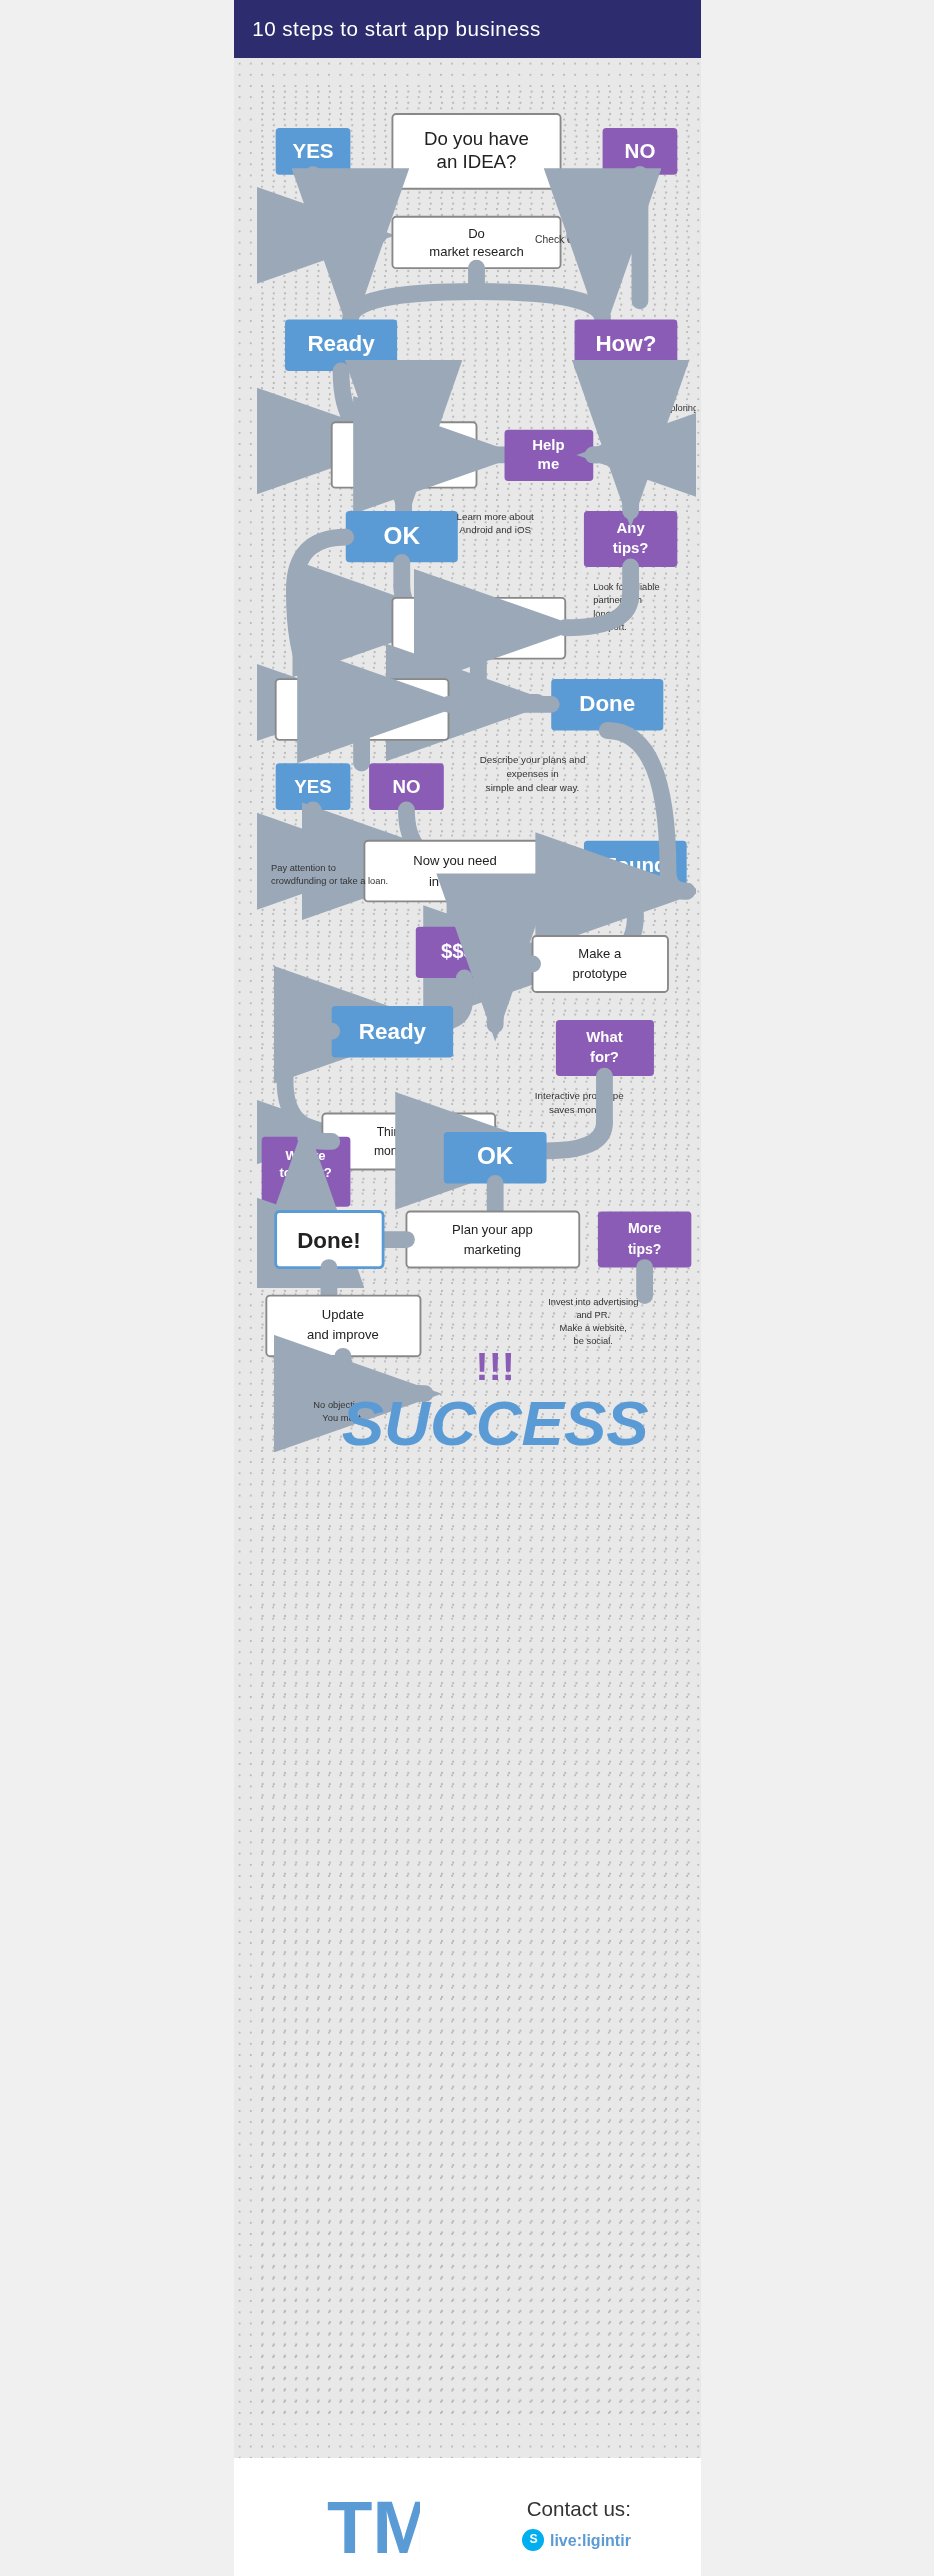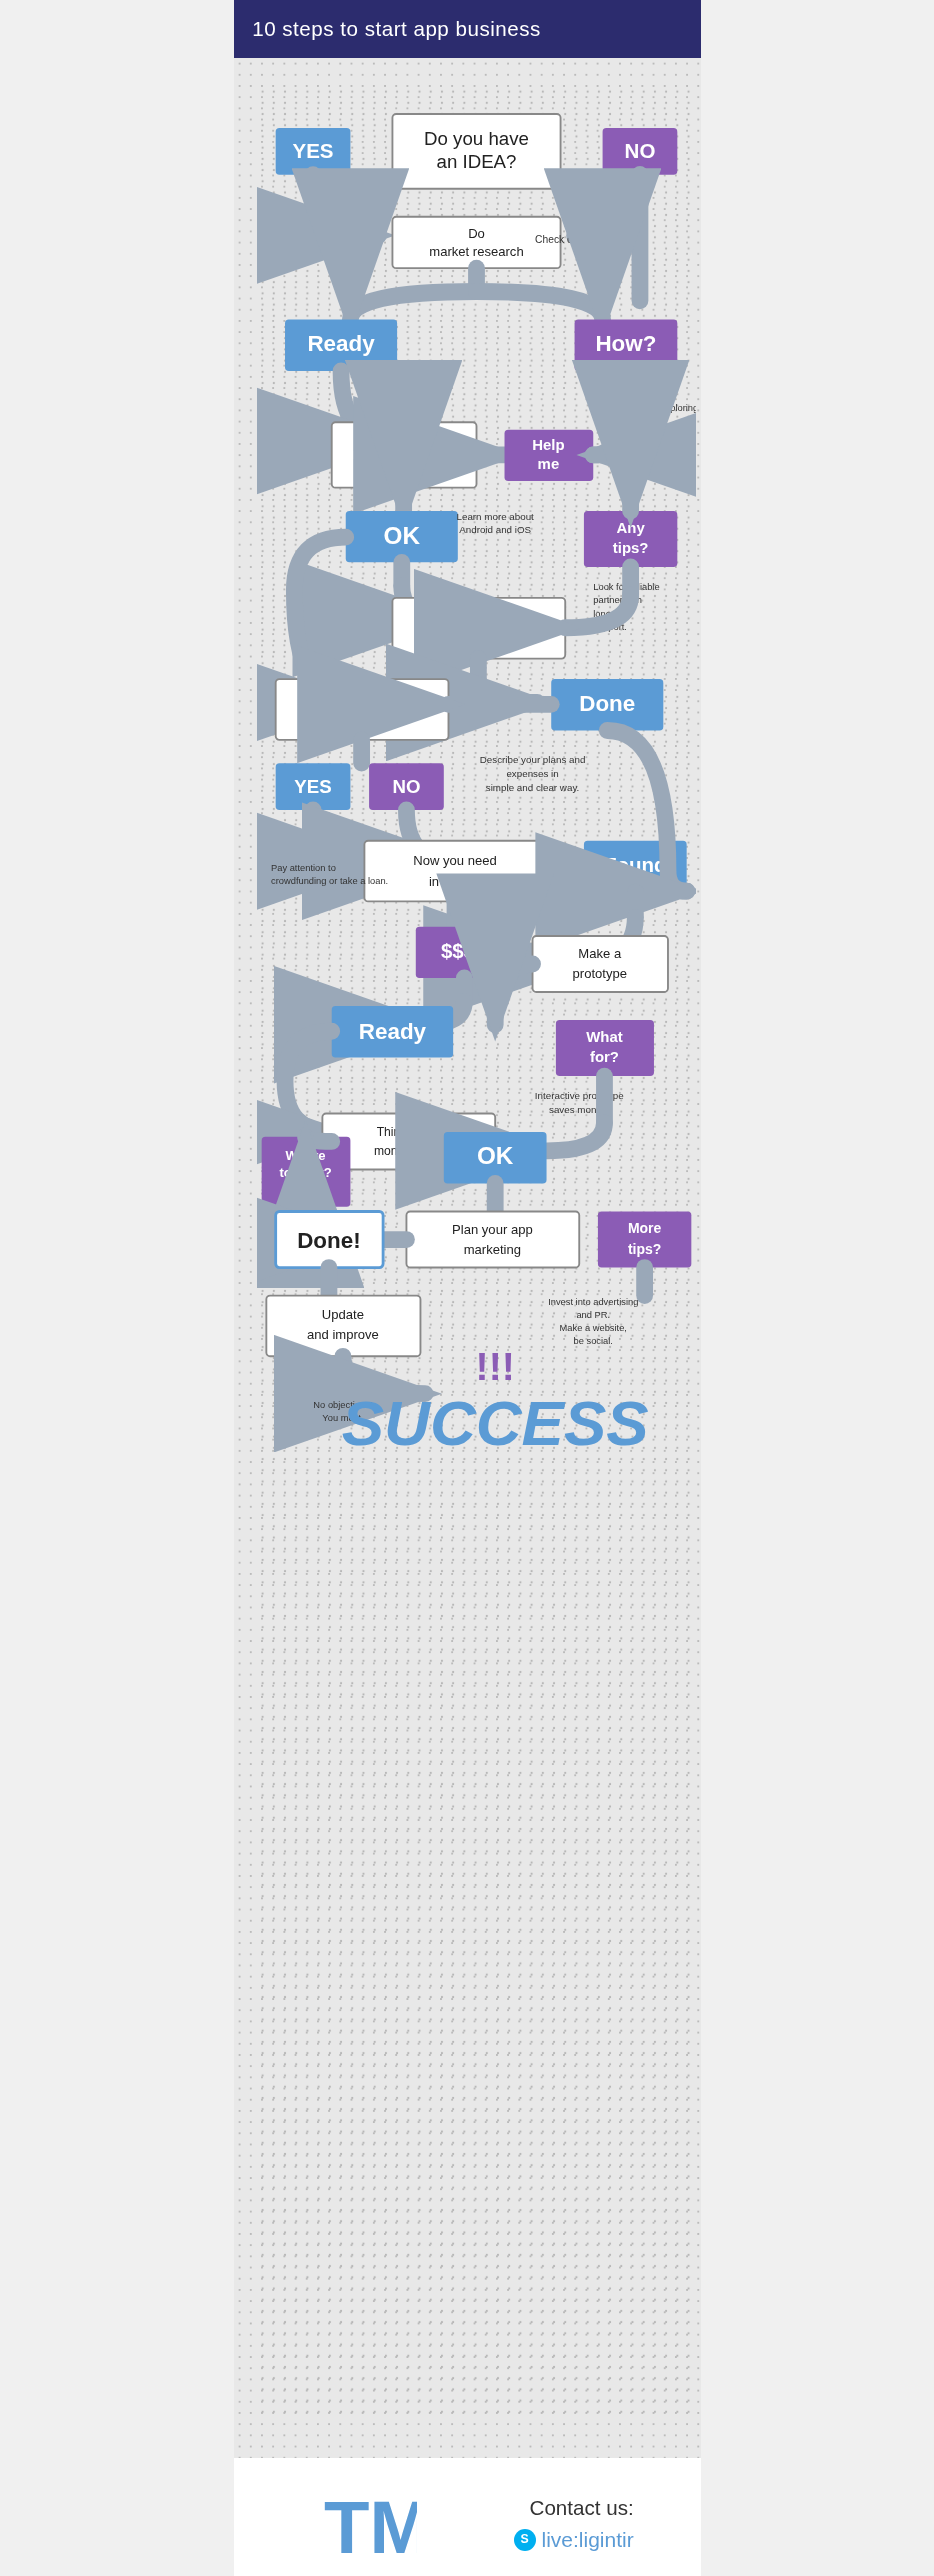--- a/index.html
+++ b/index.html
@@ -337,20 +337,20 @@
     <div class="contact-section">
       <div class="contact-title">Contact us:</div>
       <div class="skype-line">
         <div class="skype-icon">
           <svg width="17" height="17" viewBox="0 0 18 18" style="font-size:14px">
             <circle cx="9" cy="9" r="9" fill="#00aff0"></circle>
             <text x="9" y="13" text-anchor="middle" font-size="13" font-weight="bold" fill="white" font-family="Arial">S</text>
           </svg>
         </div>
         <div class="skype-text">
-          <span style="color:#5b9bd5;font-size:21px;">live:ligintir</span>
+          <span style="color:#5b9bd5;font-size:16px;font-weight:bold;">live:ligintir</span>
         </div>
       </div>
     </div>
   </div>
 
 </div>
 
 
 </body></html>

